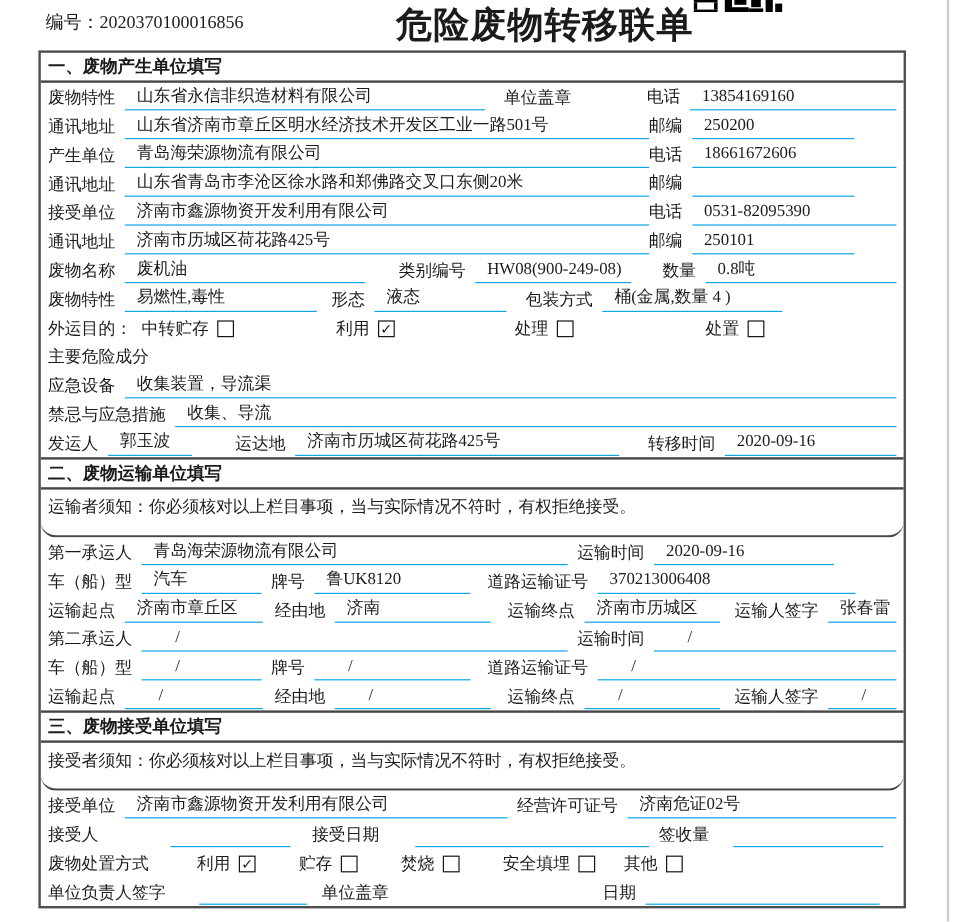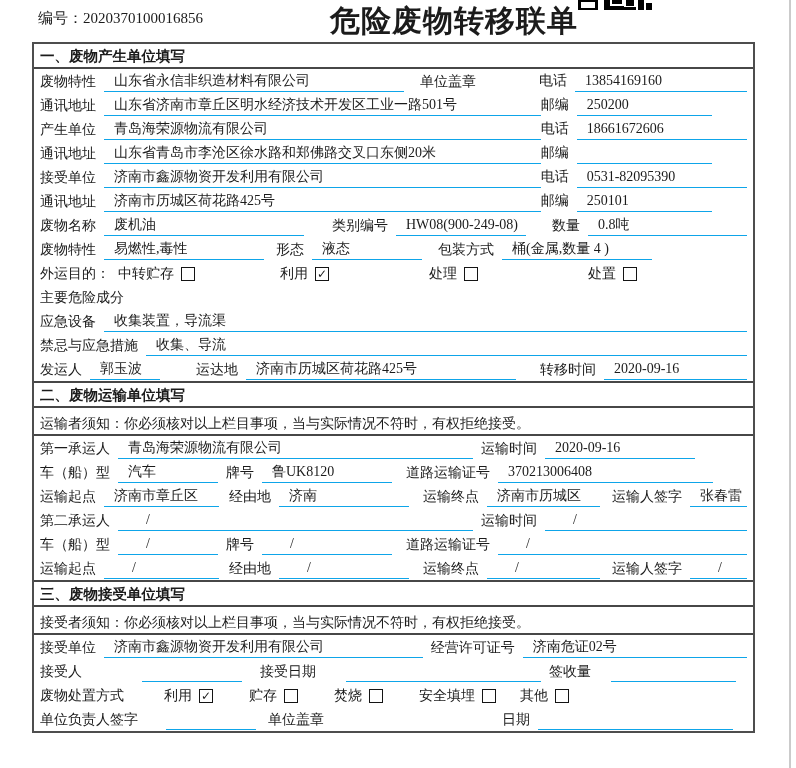--- a/index.html
+++ b/index.html
@@ -11,21 +11,21 @@
   }
   .serial { position: absolute; left: 38px; top: 9px; font-size: 15px; white-space: nowrap; }
   .doc-title { position: absolute; left: 330px; top: 1px; font-size: 30px; font-weight: bold; letter-spacing: 1px; white-space: nowrap; }
   .qr { position: absolute; left: 578px; top: 0; width: 74px; height: 10px; }
   .qr rect { fill: #000; }
   .page-edge { position: absolute; left: 789px; top: 0; width: 2px; height: 768px; background: #cbcbcb; }
 
   .form { position: absolute; left: 32px; top: 42px; width: 723px; border: 2px solid #4e4e4e; background: #fff; }
   .sec + .sec { border-top: 2px solid #474747; }
   .sec-title { height: 25px; line-height: 24px; font-weight: bold; padding-left: 6px; border-bottom: 2px solid #474747; font-size: 14.5px; }
-  .notice { height: 28px; line-height: 31px; padding-left: 6px; border-bottom: 2px solid #474747; white-space: nowrap; }
+  .notice { height: 40px; line-height: 31px; padding-left: 6px; border-bottom: 2px solid #474747; white-space: nowrap; border-radius: 13px; }
   .row { display: flex; align-items: flex-end; height: 24px; padding: 0 6px; white-space: nowrap; }
   .lbl { padding-bottom: 2px; margin-right: 8px; }
   .val { height: 21px; line-height: 20px; border-bottom: 1px solid #0ea5e9; padding-left: 10px; margin-bottom: 1px; overflow: visible; }
   .f1 { flex: 1; }
   .sl { padding-left: 28px; }
   .rg { display: flex; align-items: center; margin-left: auto; width: 208px; }
   .cbg { display: flex; align-items: center; padding-bottom: 2px; }
   .cbl { margin-right: 7px; }
   .cb { display: inline-block; width: 14px; height: 14px; border: 1.5px solid #141414; text-align: center; line-height: 12px; font-size: 12px; font-family: "DejaVu Sans", sans-serif; }
   .footer { position: absolute; left: 38px; top: 772px; font-size: 16px; white-space: nowrap; }

